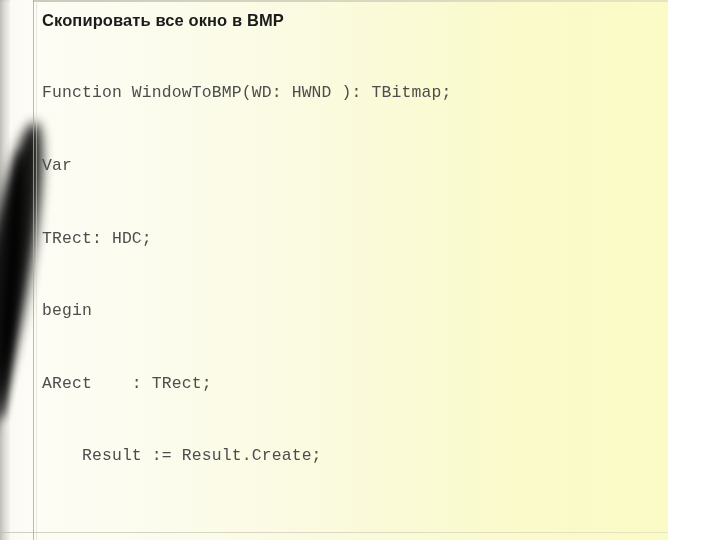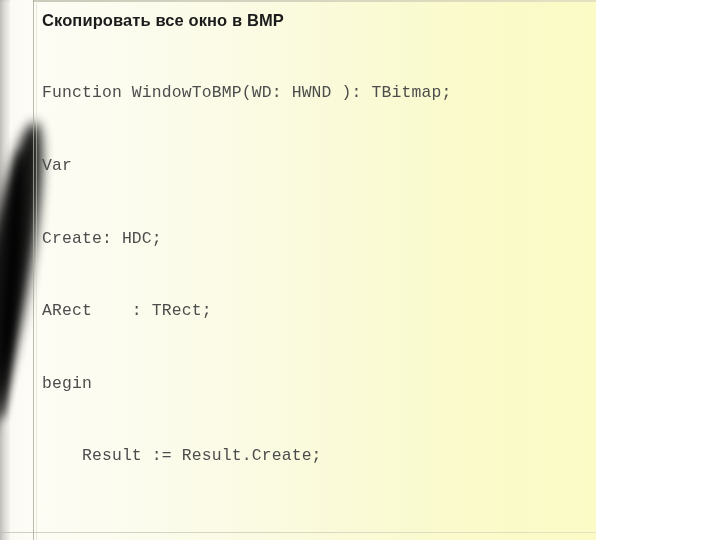--- a/index.html
+++ b/index.html
@@ -2,21 +2,21 @@
 <html lang="ru"><head>
 <meta charset="utf-8">
 <style>
   html, body {
     margin: 0;
     padding: 0;
     background: #ffffff;
   }
   #slide {
     position: relative;
-    width: 596px;
+    width: 668px;
     height: 540px;
     overflow: hidden;
     
     background: linear-gradient(to right,
         #fdfdf7 0%,
         #fcfcf0 18%,
         #fbfbe6 38%,
         #fafad8 58%,
         #fafacb 78%,
         #fbfbc6 100%);
@@ -143,23 +143,23 @@
   <div class="panel-rule"></div>
   <div class="panel-rule-2"></div>
 
   <div class="content">
 
     <div class="slide-title">Скопировать все окно в BMP</div>
 
     <div class="code-block">
       <div class="code-line">Function WindowToBMP(WD: HWND ): TBitmap;</div>
       <div class="code-line">Var</div>
-      <div class="code-line">Create: HDC;</div>
+      <div class="code-line">TRect: HDC;</div>
+      <div class="code-line">begin</div>
       <div class="code-line">ARect    : TRect;</div>
-      <div class="code-line">begin</div>
       <div class="code-line">    Result := Result.Create;</div>
       <div class="code-line blank"></div>
       
       
       
       
       
       
       
       

